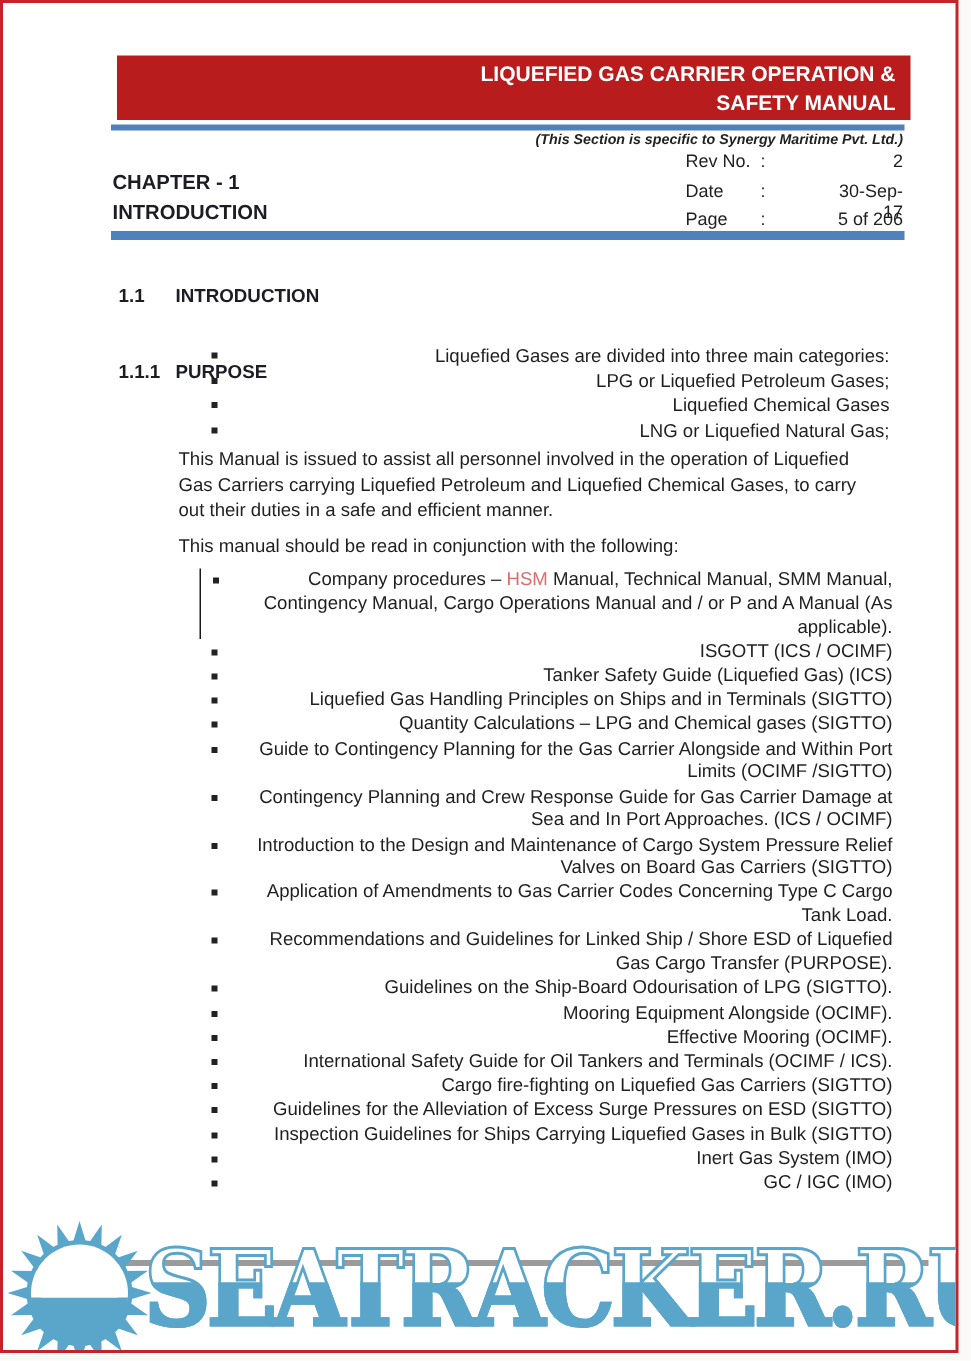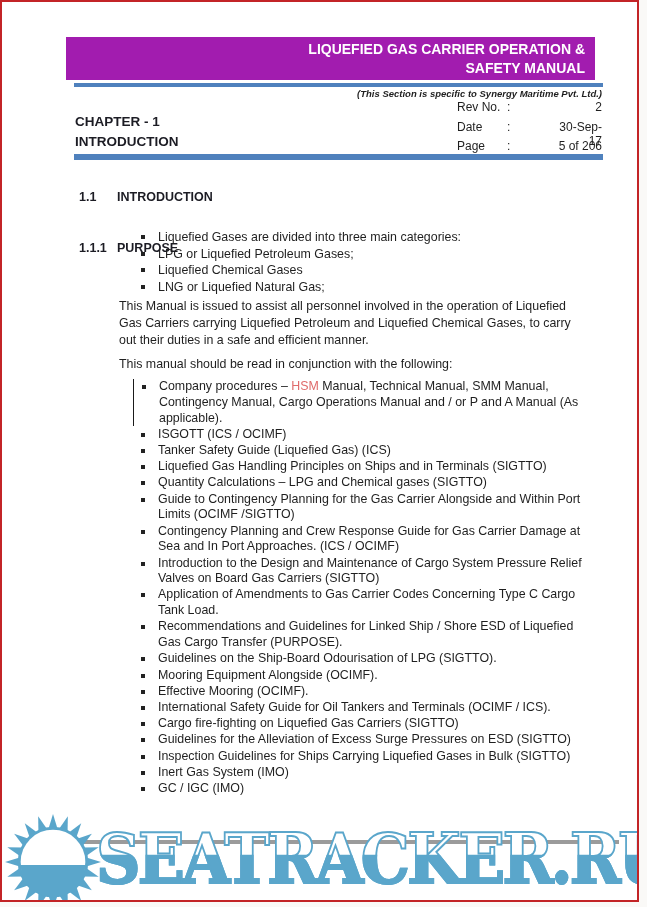--- a/index.html
+++ b/index.html
@@ -12,22 +12,22 @@
   }
   .page {
     position:absolute; left:0; top:0;
     width:639px; height:902px;
     background:#ffffff;
     border:2px solid #c32427;
     overflow:hidden;
   }
   
   .band {
-    position:absolute; left:64px; top:35px; width:529px; height:43px;
-    background:#a21caf; color:#ffffff;
+    position:absolute; left:76px; top:35px; width:529px; height:43px;
+    background:#b91c1c; color:#ffffff;
     text-align:right; padding:3px 10px 0 0;
     font-size:14px; font-weight:bold; line-height:19px;
   }
   .rule1 {
     position:absolute; left:72px; top:81px; width:529px; height:4px;
     background:#4f81bd;
   }
   .rule2 {
     position:absolute; left:72px; top:152px; width:529px; height:6px;
     background:#4f81bd;
@@ -45,21 +45,21 @@
   .chapter {
     position:absolute; left:73px; top:110px;
     font-size:13.5px; font-weight:bold; line-height:19.5px; color:#1c1c24;
   }
   
   .sec-head {
     position:absolute; font-size:12.5px; font-weight:bold; color:#1c1c24;
     display:flex;
   }
   .sec-head .num { width:38px; }
-  ul.blist { list-style:none; position:absolute; }
+  ul.blist { list-style:none; position:absolute;text-align:right; }
   ul.blist li {
     position:relative; padding-left:25px;
   }
   ul.blist li::before {
     content:""; position:absolute; left:8px; top:6px;
     width:4px; height:4px; background:#222222;
   }
   .list-intro { left:131px; top:227px; width:460px; font-size:12.4px; }
   .list-intro li { line-height:16.6px; }
   .para {

